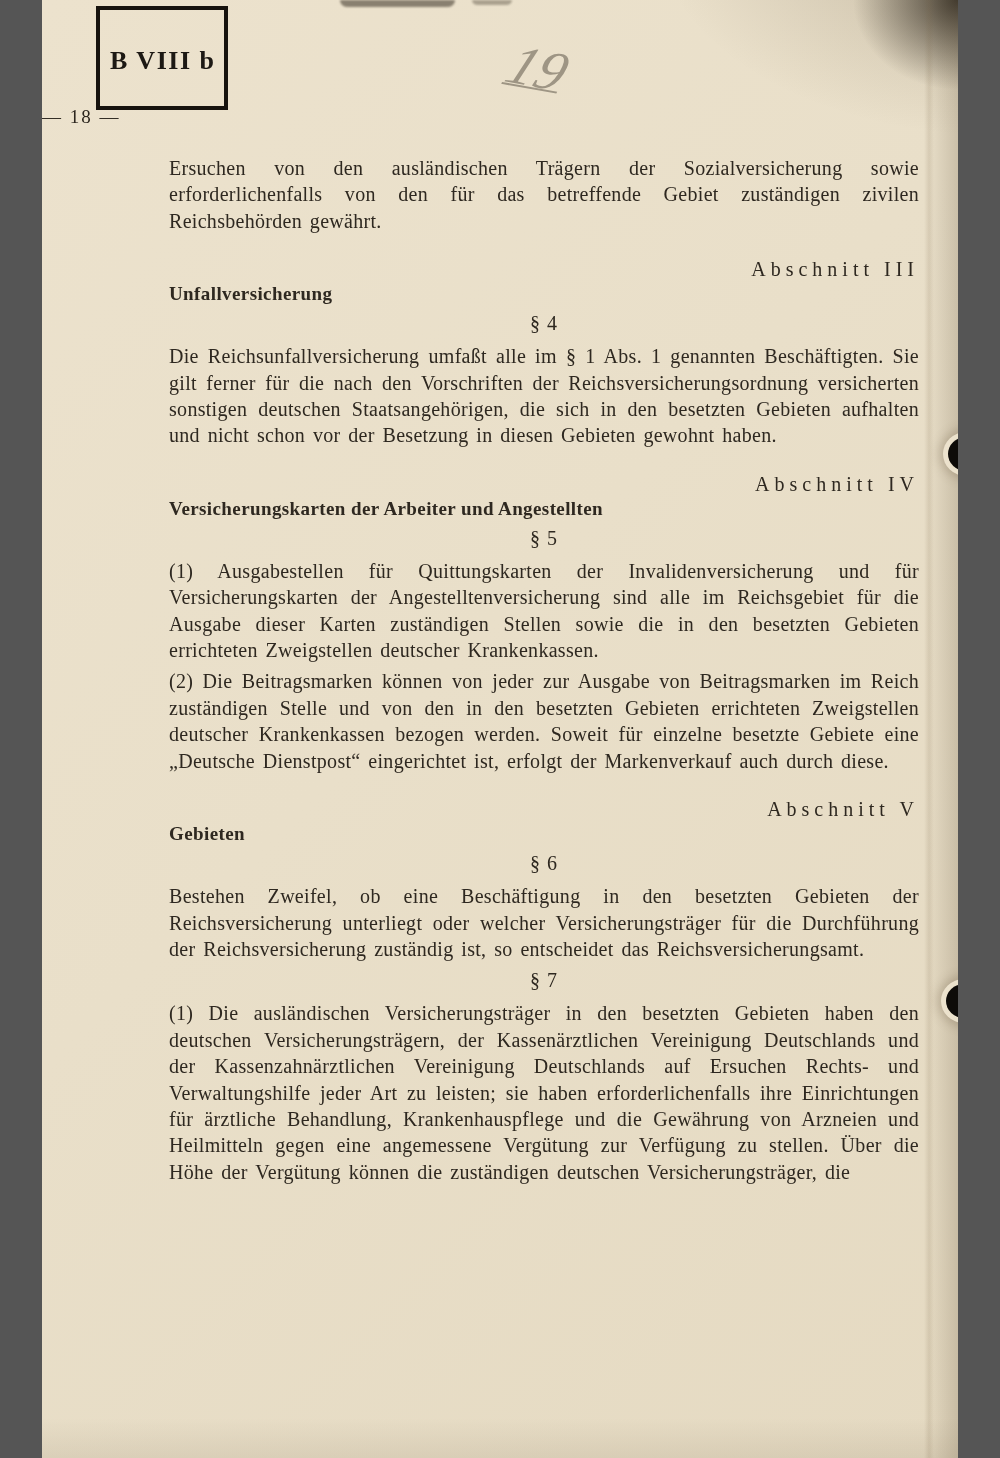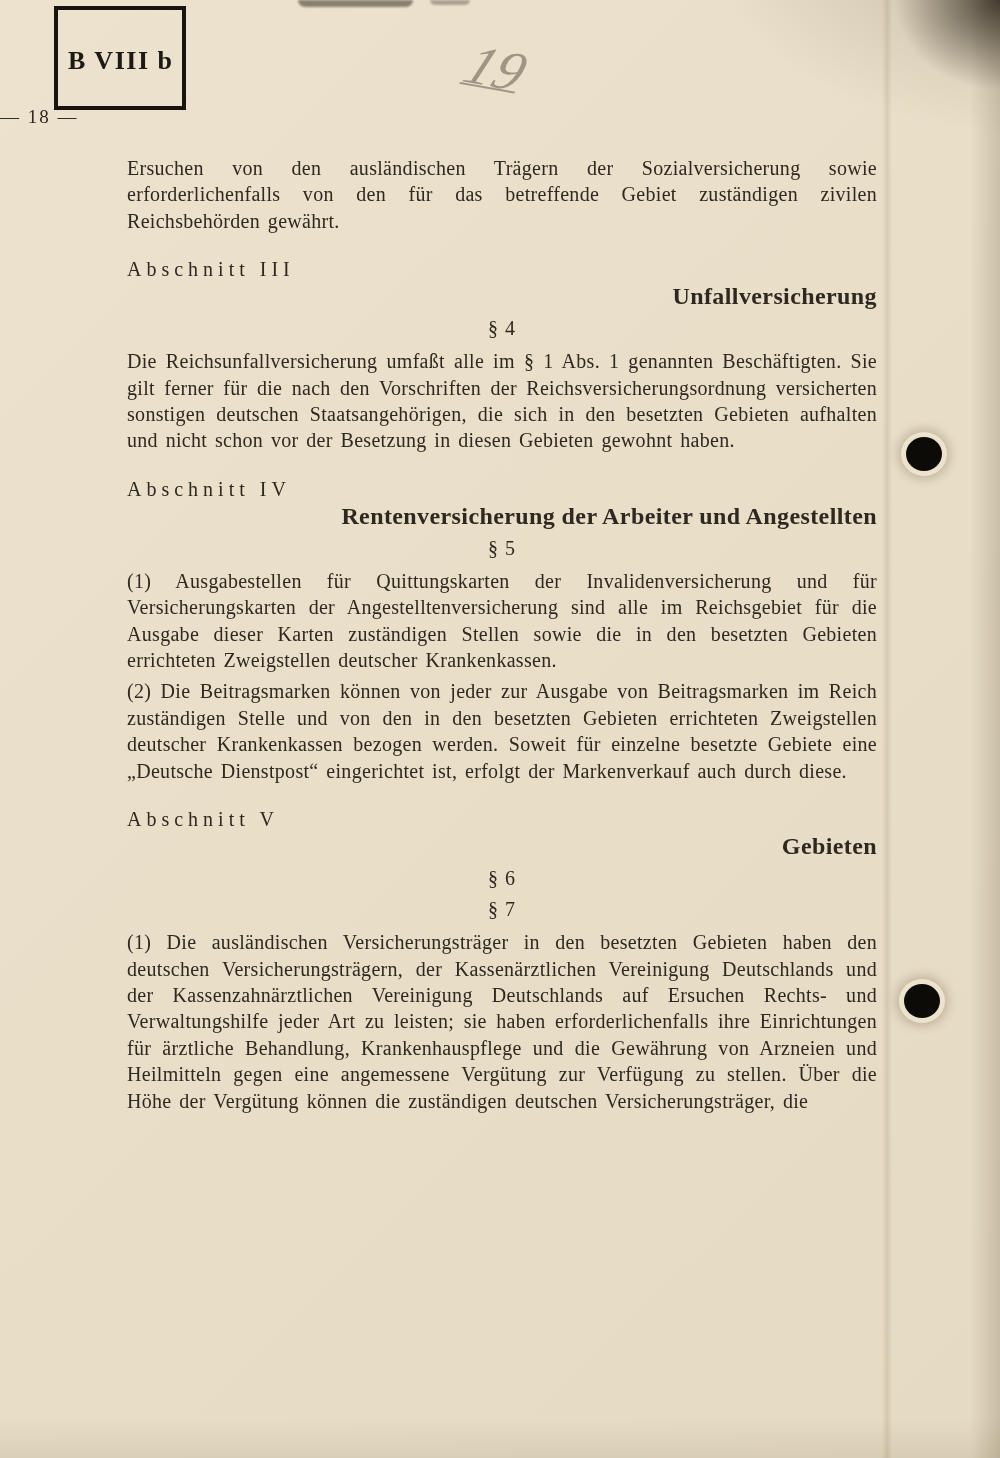--- a/index.html
+++ b/index.html
@@ -1,18 +1,18 @@
 <!DOCTYPE html>
 <html><head>
 <meta charset="utf-8">
 <style>
   html, body { margin: 0; padding: 0; background: #555; }
   .page {
     position: relative;
-    width: 1000px;
+    width: 916px;
     height: 1458px;
     margin: 0 auto;
     overflow: hidden;
     background:
       radial-gradient(ellipse 140px 120px at 100% 0%, rgba(35,28,18,0.78), rgba(35,28,18,0.0) 75%),
       radial-gradient(ellipse 500px 300px at 105% -5%, rgba(90,75,50,0.28), transparent 70%),
       linear-gradient(to left, rgba(95,80,55,0.22), transparent 30px),
       linear-gradient(to top, rgba(95,80,55,0.10), transparent 40px),
       linear-gradient(135deg, #ece2cd 0%, #e9dfc9 45%, #e5dac2 100%);
     font-family: "Liberation Serif", "DejaVu Serif", serif;
@@ -59,29 +59,29 @@
     font-size: 20px;
     line-height: 26.4px;
     text-align: justify;
     word-spacing: 2.5px;
     letter-spacing: 0.3px;
   }
   .body-par + .body-par { margin-top: 5px; }
   .intro { margin-bottom: 23px; }
   .abschnitt {
     margin: 24px 0 2px 0;
-    text-align: left;
+    text-align: right;
     font-size: 20px;
     font-weight: normal;
     letter-spacing: 5px;
   }
   .subheading {
     margin: 2px 0 4px 0;
-    text-align: right;
-    font-size: 24px;
+    text-align: left;
+    font-size: 19px;
     font-weight: bold;
     letter-spacing: 0.4px;
   }
   .para-label {
     text-align: center;
     font-size: 20px;
     letter-spacing: 1px;
     margin: 7px 0 8px 0;
   }
   .hole {
@@ -115,30 +115,31 @@
 
     <div class="section">
       <h2 class="abschnitt">Abschnitt III</h2>
       <h3 class="subheading">Unfallversicherung</h3>
       <div class="para-label">§ 4</div>
       <p class="body-par">Die Reichsunfallversicherung umfaßt alle im § 1 Abs. 1 genannten Beschäftigten. Sie gilt ferner für die nach den Vorschriften der Reichsversicherungsordnung versicherten sonstigen deutschen Staatsangehörigen, die sich in den besetzten Gebieten aufhalten und nicht schon vor der Besetzung in diesen Gebieten gewohnt haben.</p>
     </div>
 
     <div class="section">
       <h2 class="abschnitt">Abschnitt IV</h2>
-      <h3 class="subheading">Rentenversicherung der Arbeiter und Angestellten</h3>
+      <h3 class="subheading">Versicherungskarten der Arbeiter und Angestellten</h3>
       <div class="para-label">§ 5</div>
       <p class="body-par">(1) Ausgabestellen für Quittungskarten der Invalidenversicherung und für Versicherungskarten der Angestelltenversicherung sind alle im Reichsgebiet für die Ausgabe dieser Karten zuständigen Stellen sowie die in den besetzten Gebieten errichteten Zweigstellen deutscher Krankenkassen.</p>
       <p class="body-par">(2) Die Beitragsmarken können von jeder zur Ausgabe von Beitragsmarken im Reich zuständigen Stelle und von den in den besetzten Gebieten errichteten Zweigstellen deutscher Krankenkassen bezogen werden. Soweit für einzelne besetzte Gebiete eine „Deutsche Dienstpost“ eingerichtet ist, erfolgt der Markenverkauf auch durch diese.</p>
     </div>
 
     <div class="section">
       <h2 class="abschnitt">Abschnitt V</h2>
       <h3 class="subheading">Gebieten</h3>
       <div class="para-label">§ 6</div>
+      <p class="body-par">Bestehen Zweifel, ob eine Beschäftigung in den besetzten Gebieten der Reichsversicherung unterliegt oder welcher Versicherungsträger für die Durchführung der Reichsversicherung zuständig ist, so entscheidet das Reichsversicherungsamt.</p>
       <div class="para-label">§ 7</div>
       <p class="body-par">(1) Die ausländischen Versicherungsträger in den besetzten Gebieten haben den deutschen Versicherungsträgern, der Kassenärztlichen Vereinigung Deutschlands und der Kassenzahnärztlichen Vereinigung Deutschlands auf Ersuchen Rechts- und Verwaltungshilfe jeder Art zu leisten; sie haben erforderlichenfalls ihre Einrichtungen für ärztliche Behandlung, Krankenhauspflege und die Gewährung von Arzneien und Heilmitteln gegen eine angemessene Vergütung zur Verfügung zu stellen. Über die Höhe der Vergütung können die zuständigen deutschen Versicherungsträger, die</p>
     </div>
 
   </div>
 
   <div class="hole hole-1"></div>
   <div class="hole hole-2"></div>
 
 </div>

